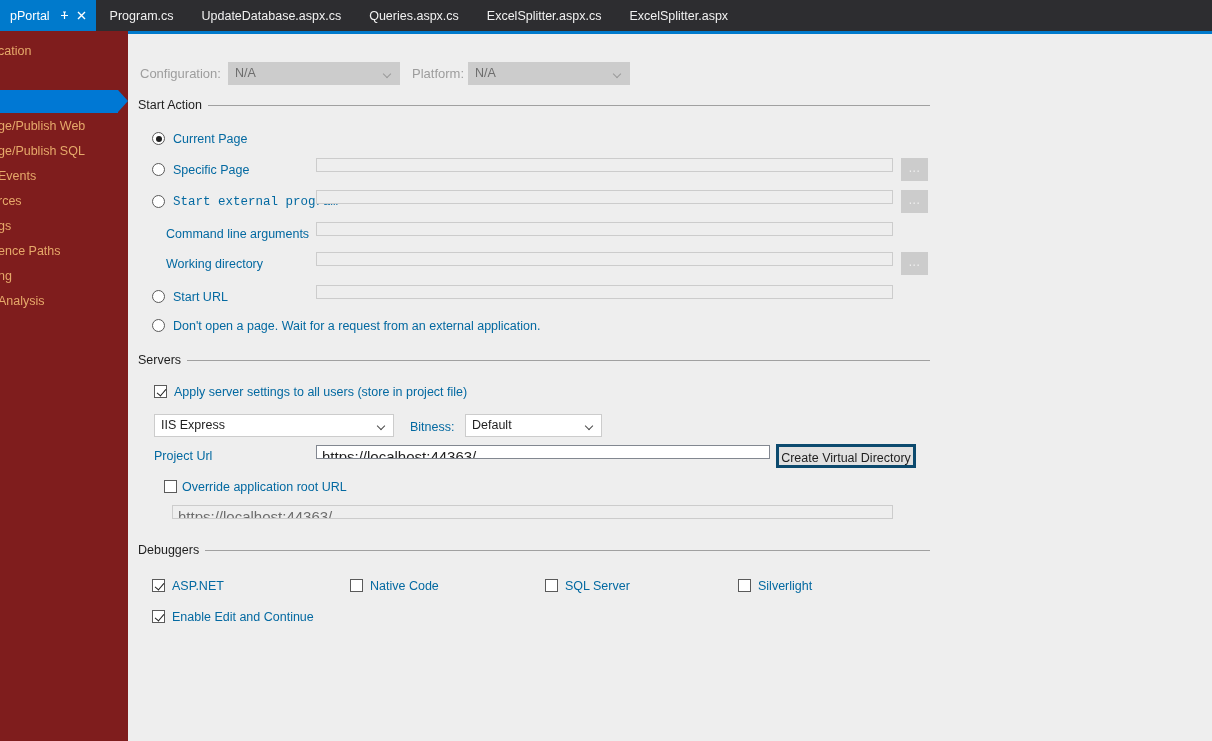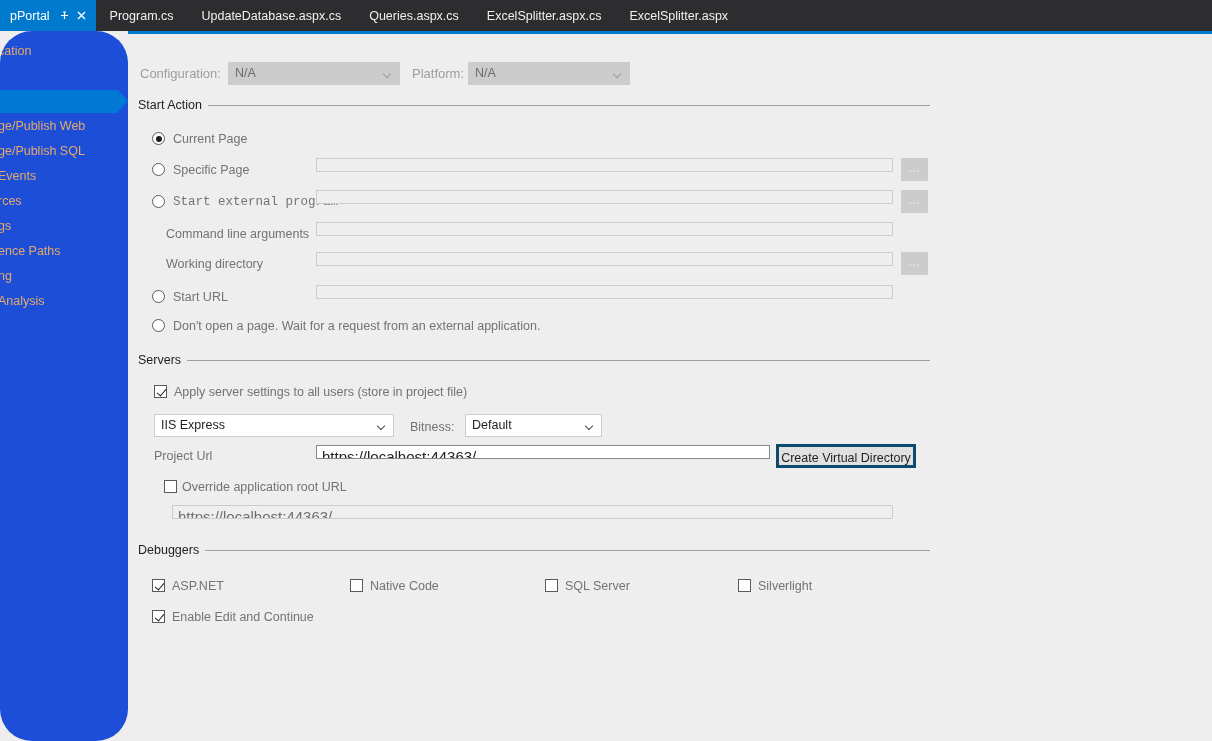--- a/index.html
+++ b/index.html
@@ -60,23 +60,22 @@
     left: 128px; top: 31px;
     width: 1084px; height: 3px;
     background: #007acc;
   }
 
   
   .sidebar {
     position: absolute;
     left: 0; top: 31px;
     width: 128px; height: 710px;
-    background: #1d4ed8;
+    background: #7f1d1d;
     overflow: hidden;
-    border-radius: 32px;
   }
   .nav-item {
     position: relative;
     height: 25px;
     line-height: 25px;
     color: #e6a96a;
     font-size: 12.5px;
     white-space: nowrap;
     padding-left: 0px;
     box-sizing: border-box;
@@ -210,21 +209,21 @@
     position: absolute;
     left: 3.5px; top: 0.5px;
     width: 4px; height: 8px;
     border-right: 1.5px solid #1e1e1e;
     border-bottom: 1.5px solid #1e1e1e;
     transform: rotate(40deg);
   }
   .ctl-label {
     position: absolute;
     font-size: 12.5px;
-    color: #737373;
+    color: #0369a1;
     line-height: 14px;
     white-space: nowrap;
   }
   .textbox {
     position: absolute;
     box-sizing: border-box;
     height: 14px;
     line-height: 21px;
     border: 1px solid #cccccc;
     background: #eeeeee;

